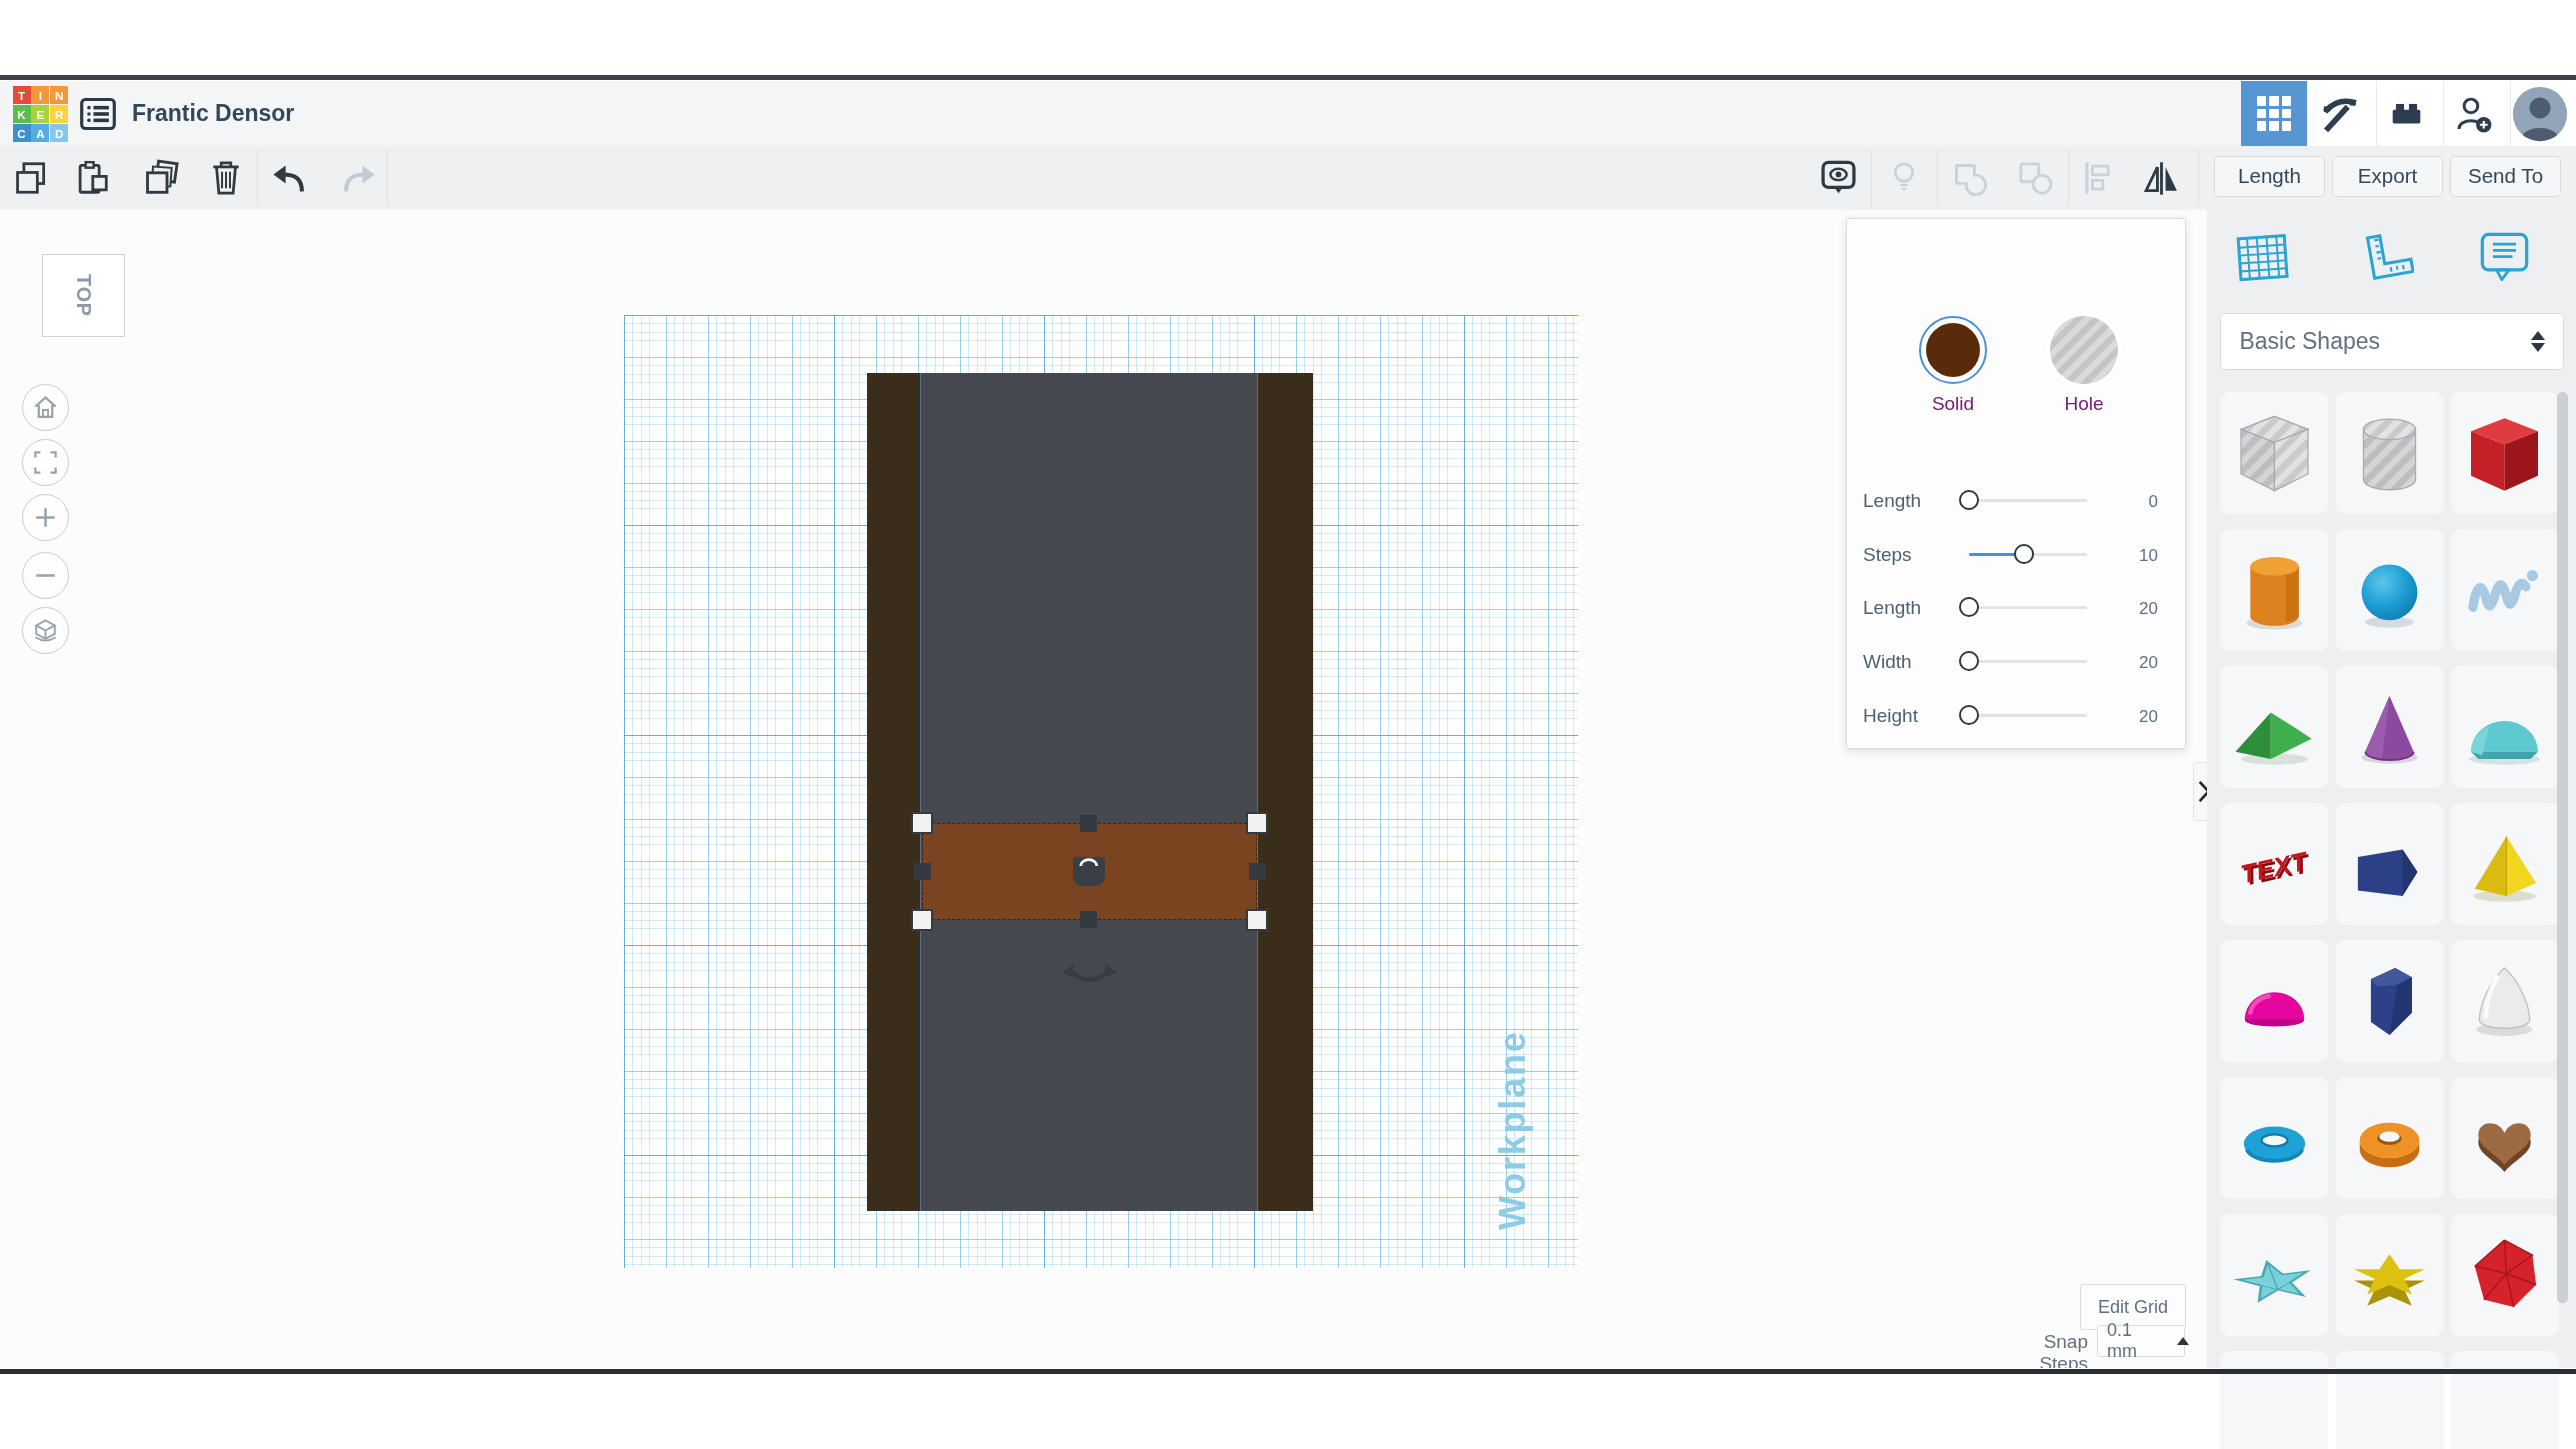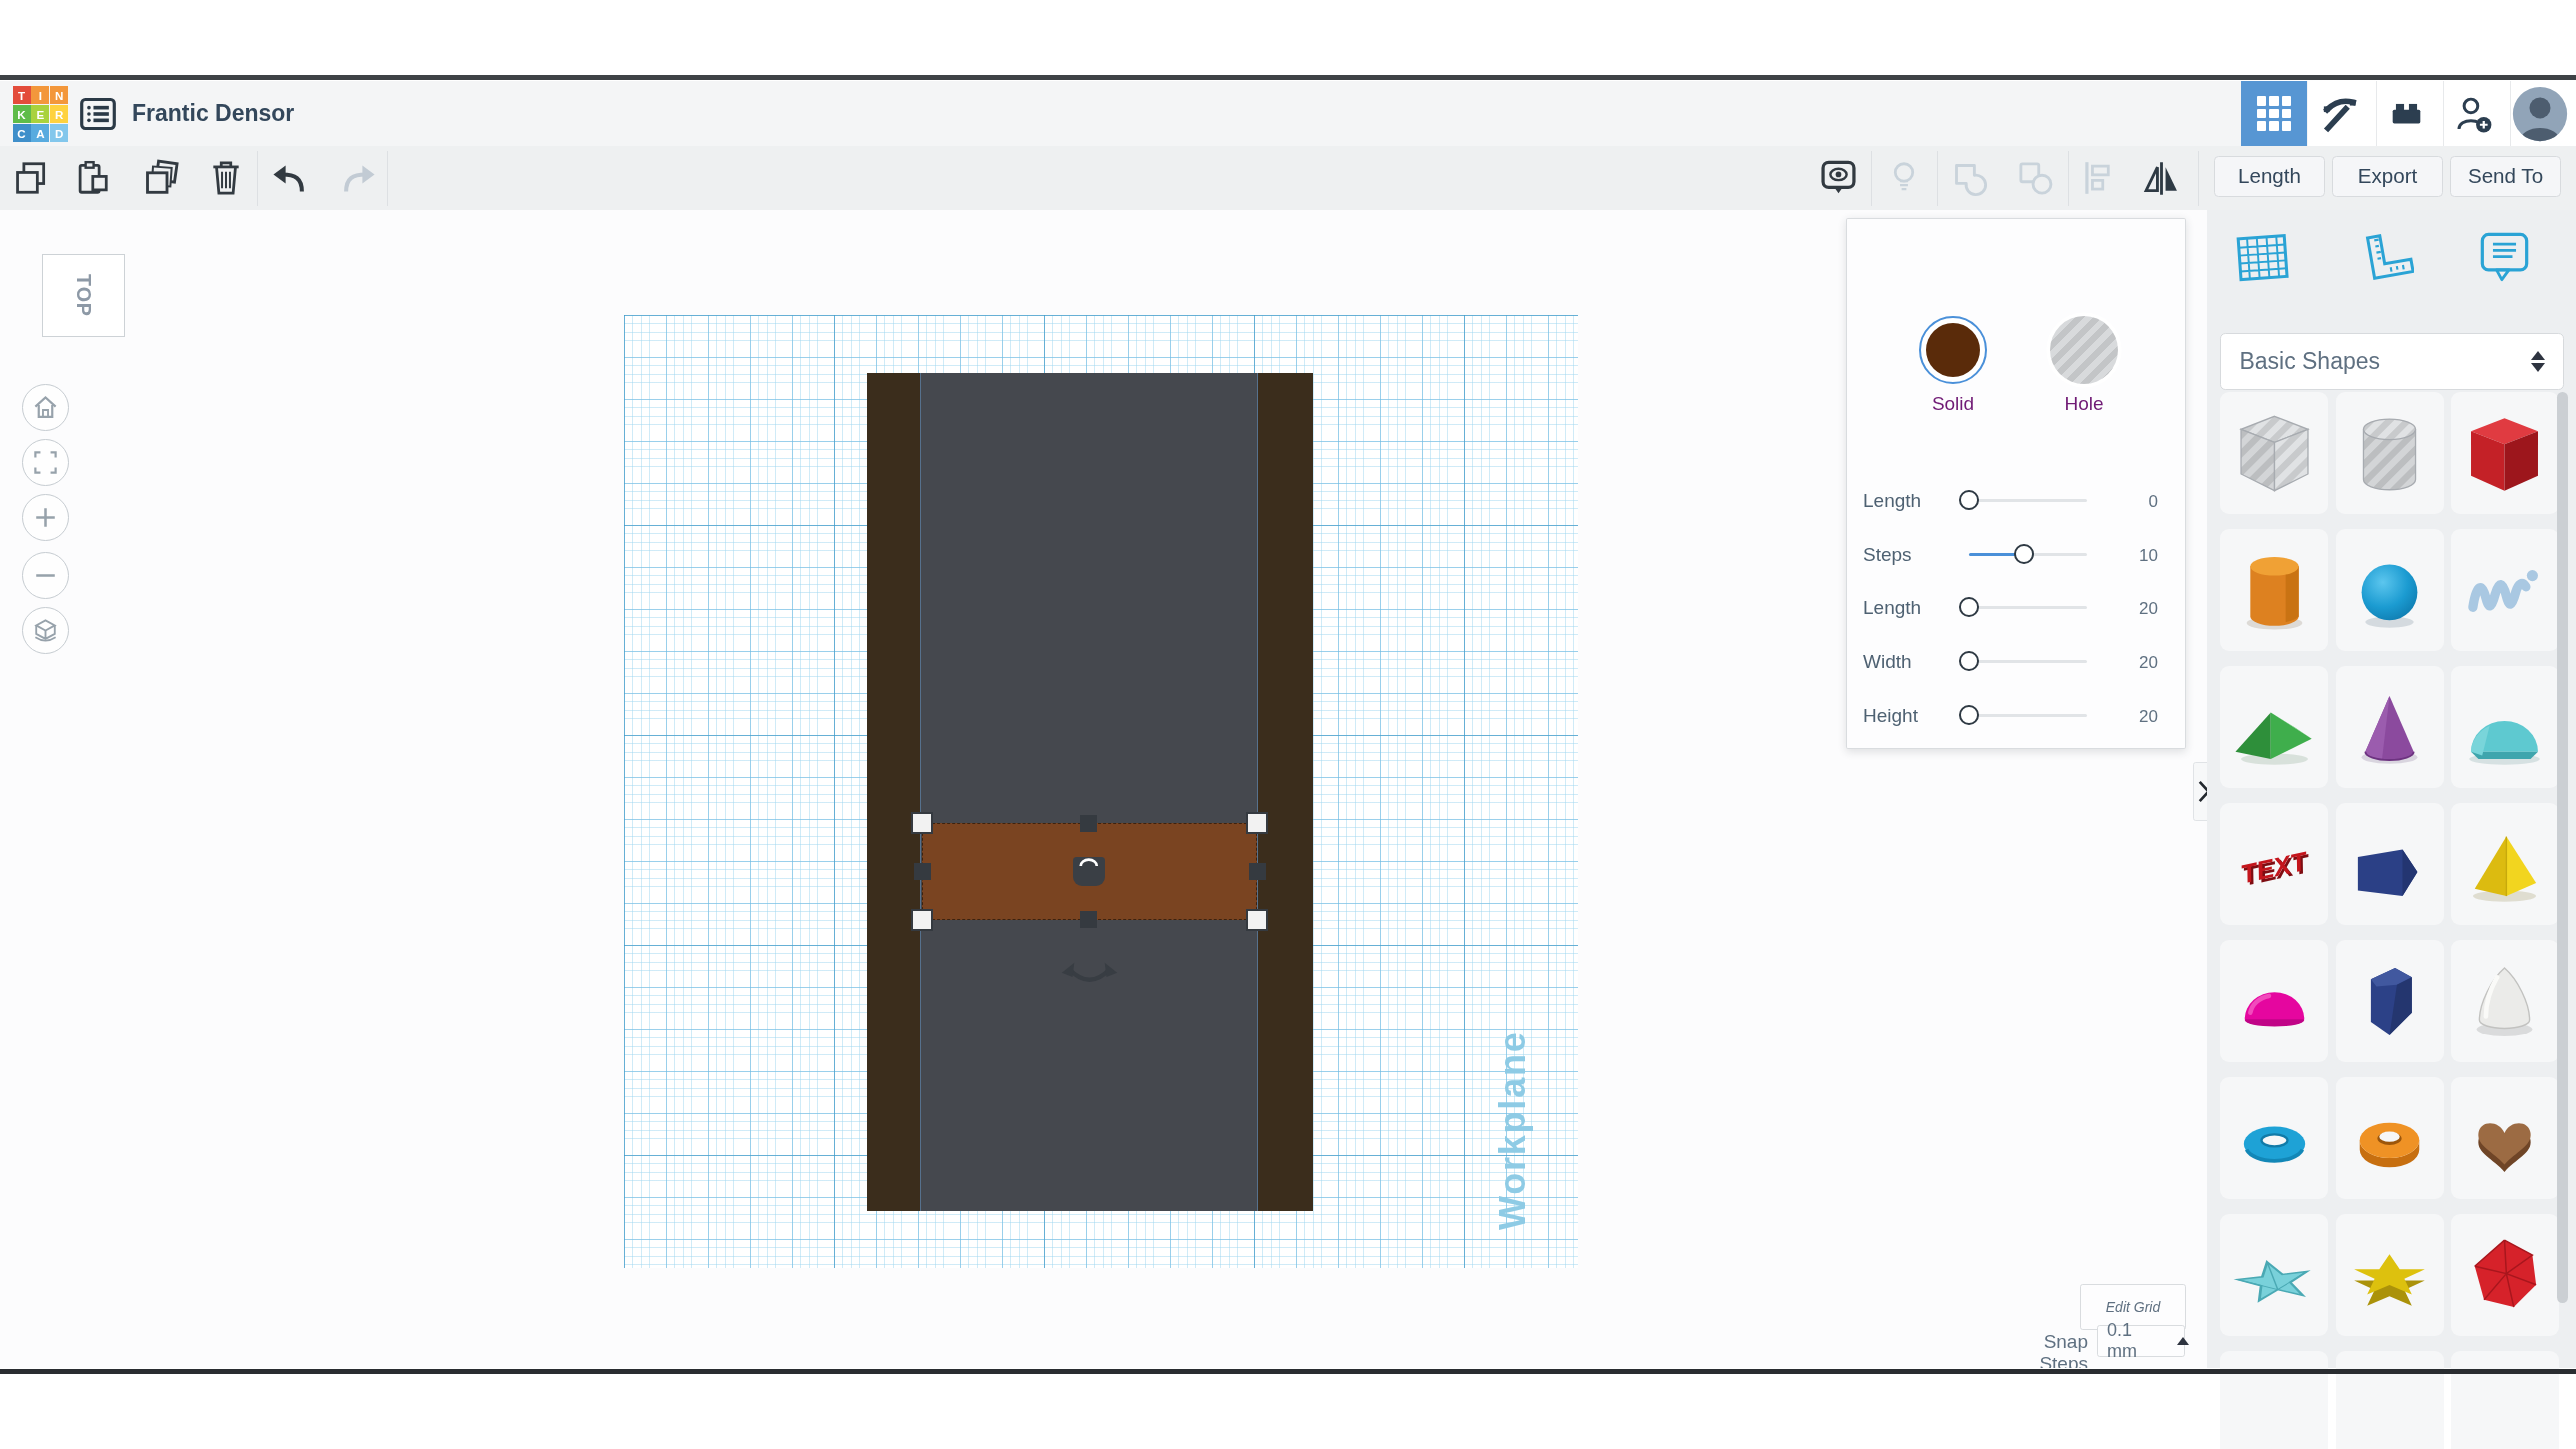--- a/index.html
+++ b/index.html
@@ -46,21 +46,21 @@
   #slab{left:920px;top:163px;width:338px;height:838px;background:#45484e;border-left:1.8px solid rgba(95,135,175,.65);border-right:1.8px solid rgba(95,135,175,.65);box-sizing:border-box;}
   #sel-box{left:922px;top:613px;width:335px;height:97px;background:#7a4421;border:1.8px dashed rgba(35,20,8,.7);box-sizing:border-box;}
   .h-corner{width:21.5px;height:21.5px;background:#f2f2f2;border:2.7px solid #353a40;box-sizing:border-box;}
   .h-edge{width:17px;height:17px;background:#353a40;}
   #h-center{left:1073px;top:647px;width:32px;height:29px;background:#3a3f45;border-radius:3.6px 3.6px 9px 9px;display:flex;align-items:flex-start;justify-content:center;}
   
   #viewcube{left:42px;top:44px;width:83px;height:83px;background:#fff;border:1.8px solid #cdd2d6;box-sizing:border-box;display:flex;align-items:center;justify-content:center;}
   #viewcube span{transform:rotate(90deg);font-size:19.7px;font-weight:bold;color:#8d99a6;letter-spacing:0.9px;}
   .circ-btn{left:22.4px;width:47px;height:47px;border:1.8px solid #c6ccd1;border-radius:50%;background:#fefefe;box-sizing:border-box;display:flex;align-items:center;justify-content:center;}
   
-  #edit-grid{left:2080px;top:1074px;width:106px;height:46px;background:#fdfdfe;border:0.9px solid #d9dcdf;border-radius:2.7px;display:flex;align-items:center;justify-content:center;font-size:14px;color:#5f7081;box-sizing:border-box;font-style:italic;}
+  #edit-grid{left:2080px;top:1074px;width:106px;height:46px;background:#fdfdfe;border:0.9px solid #d9dcdf;border-radius:2.7px;display:flex;align-items:center;justify-content:center;font-size:18px;color:#5f7081;box-sizing:border-box;}
   #snap-label{left:1993px;top:1121px;width:95px;text-align:right;font-size:19px;color:#5f7081;}
   #snap-dd{left:2097px;top:1115px;width:88px;height:32px;background:#fdfdfe;border:0.9px solid #d9dcdf;border-radius:2.7px;box-sizing:border-box;display:flex;align-items:center;justify-content:space-between;padding:0 9px;font-size:18px;color:#5f7081;gap:40px;}
   .tri-up{width:0;height:0;border-left:6.3px solid transparent;border-right:6.3px solid transparent;border-bottom:8px solid #2e3440;}
   #panel-collapse-tab{left:2193px;top:552px;width:23px;height:59px;background:#f7f8f9;border:0.9px solid #e0e3e6;border-radius:2.7px;box-sizing:border-box;display:flex;align-items:center;justify-content:center;}
   
   #inspector{left:1846px;top:8px;width:340px;height:531px;background:#fdfdfe;border:0.9px solid #d9dcdf;border-radius:1.8px;box-shadow:0 2.7px 9px rgba(40,50,60,.14);box-sizing:border-box;}
   #insp-head{position:relative;height:66px;border-bottom:0.9px solid #e4e6e9;}
   #insp-collapse{position:absolute;left:0;top:0;width:54px;height:66px;border-right:0.9px solid #e4e6e9;display:flex;align-items:center;justify-content:center;box-sizing:border-box;}
   #insp-collapse .tri{width:0;height:0;border-left:11.6px solid transparent;border-right:11.6px solid transparent;border-bottom:13.4px solid #3c4c5c;}
   #insp-title{position:absolute;left:70px;top:0;height:66px;display:flex;align-items:center;font-size:22.4px;font-weight:600;color:#33475b;}
@@ -73,21 +73,21 @@
   .sw-label{position:absolute;top:174px;width:68px;text-align:center;font-size:19px;color:#701a75;}
   .srow{position:absolute;left:0;width:340px;height:54px;}
   .srow .slabel{position:absolute;left:16px;top:16px;font-size:19px;color:#4e6172;}
   .srow .track{position:absolute;left:122px;top:25px;width:118px;height:2.7px;background:#e1e4e7;border-radius:1.8px;}
   .srow .fill{position:absolute;left:122px;top:25px;height:2.7px;background:#4a90d9;border-radius:1.8px;}
   .srow .knob{position:absolute;top:16px;width:19.7px;height:19.7px;background:#fff;border:2.2px solid #2f3a44;border-radius:50%;box-sizing:border-box;}
   .srow .sval{position:absolute;left:268px;top:18px;width:43px;text-align:right;font-size:17px;color:#5f7081;}
   
   #sidebar{left:2207px;top:210px;width:369px;height:1158px;background:#edeff1;}
   .sb-top-icon{top:18px;width:59px;height:59px;display:flex;align-items:center;justify-content:center;}
-  #shape-cat{left:13.4px;top:103px;width:344px;height:57px;background:#fff;border:0.9px solid #d7dadd;border-radius:5.4px;box-sizing:border-box;display:flex;align-items:center;justify-content:space-between;padding:0 18px;font-size:23px;color:#5f7081;margin-top:20px;}
+  #shape-cat{left:13.4px;top:103px;width:344px;height:57px;background:#fff;border:0.9px solid #d7dadd;border-radius:5.4px;box-sizing:border-box;display:flex;align-items:center;justify-content:space-between;padding:0 18px;font-size:23px;color:#5f7081;}
   #cat-arrows{display:flex;flex-direction:column;gap:2.7px;align-items:center;}
   .ar-up{width:0;height:0;border-left:7.2px solid transparent;border-right:7.2px solid transparent;border-bottom:9px solid #2e3440;}
   .ar-dn{width:0;height:0;border-left:7.2px solid transparent;border-right:7.2px solid transparent;border-top:9px solid #2e3440;}
   #shape-grid{left:13.4px;top:182px;width:339px;display:grid;grid-template-columns:repeat(3,108px);grid-auto-rows:122px;column-gap:7.2px;row-gap:15px;}
   .tile{background:#f6f7f8;border-radius:9px;display:flex;align-items:center;justify-content:center;}
   #sb-scroll{left:350px;top:182px;width:10.7px;height:911px;background:#cbcfd3;border-radius:5.4px;}
   .ic{display:block;}
 </style>
 </head>
 <body>

